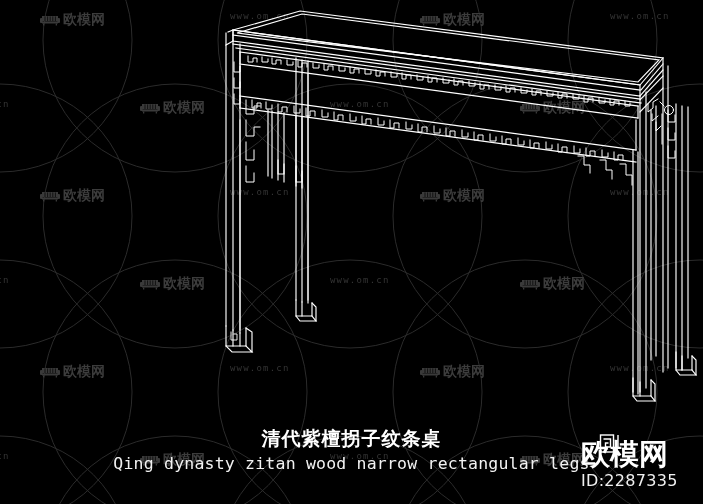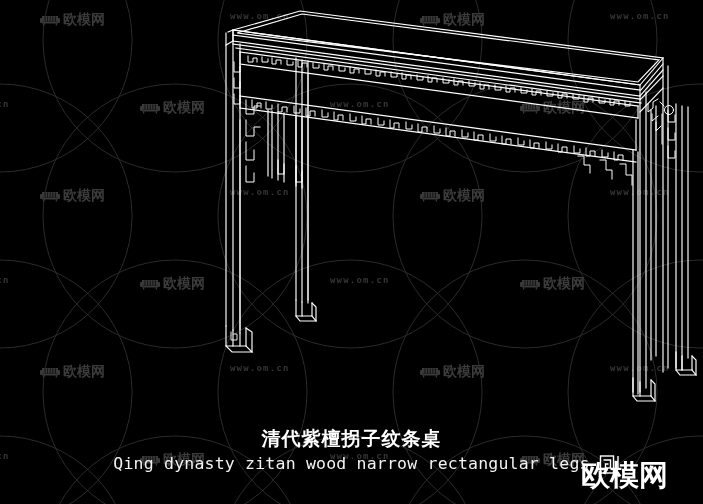--- a/index.html
+++ b/index.html
@@ -44,21 +44,20 @@
     font-size: 14px;
     font-weight: 700;
     color: #3c3c3c;
     letter-spacing: 0px;
   }
   .wm-url {
     font-family: "DejaVu Sans Mono", monospace;
     font-size: 9px;
     color: #343434;
     letter-spacing: 1.2px;
-    font-weight: bold;
   }
   .sofa-ico { display: block; }
 
   
   .cad {
     position: absolute;
     left: 0; top: 0;
     width: 703px;
     height: 504px;
     pointer-events: none;
@@ -645,15 +644,16 @@
     <div class="logo-mark">
       <svg width="26" height="22" viewBox="0 0 26 22" xmlns="http://www.w3.org/2000/svg">
         <g fill="none" stroke="#ffffff" stroke-width="1.4">
           <rect x="1.5" y="2" width="13" height="17"></rect>
           <path d="M4.5,6 h7 v8 h-5 v-4 h3"></path>
           <path d="M19,2 v13 a3,3 0 0 1 -5,1"></path>
         </g>
       </svg>
     </div>
     <div class="logo-cn">欧模网</div>
+    <div class="logo-id">ID:2287335</div>
   </div>
 
 </div>
 
 </body></html>

